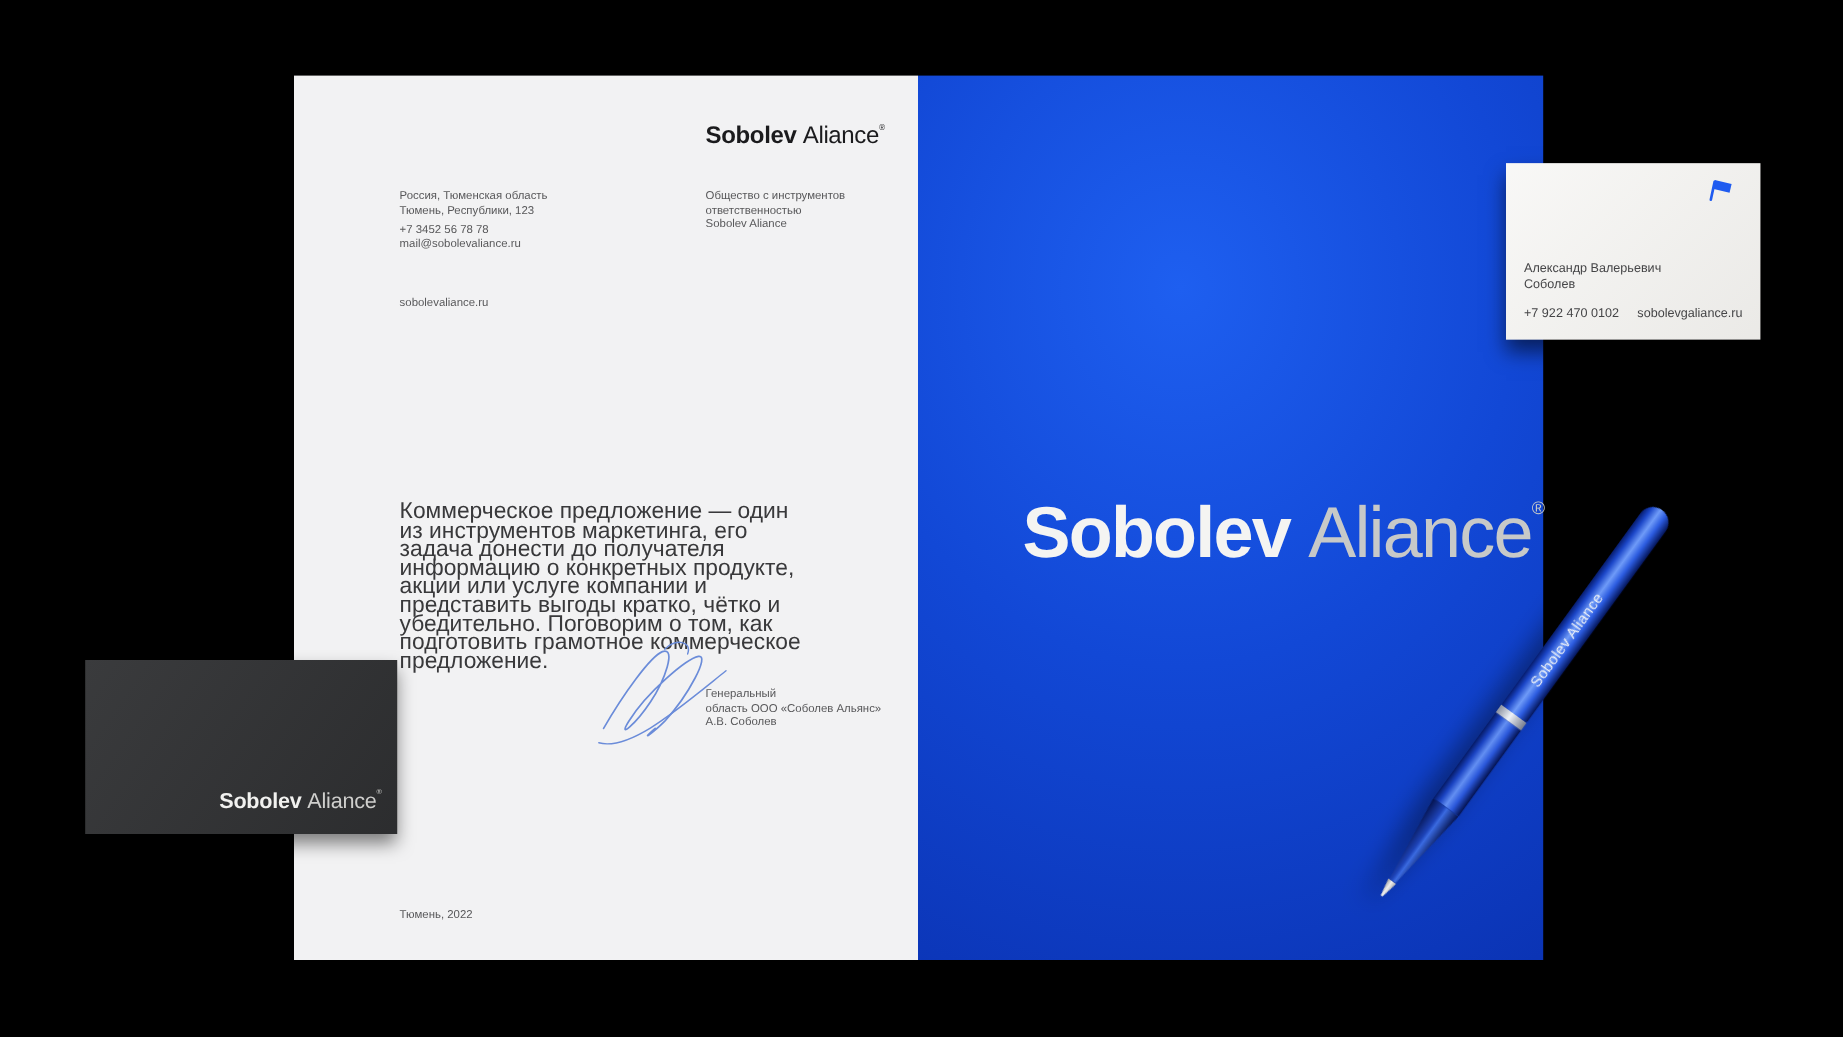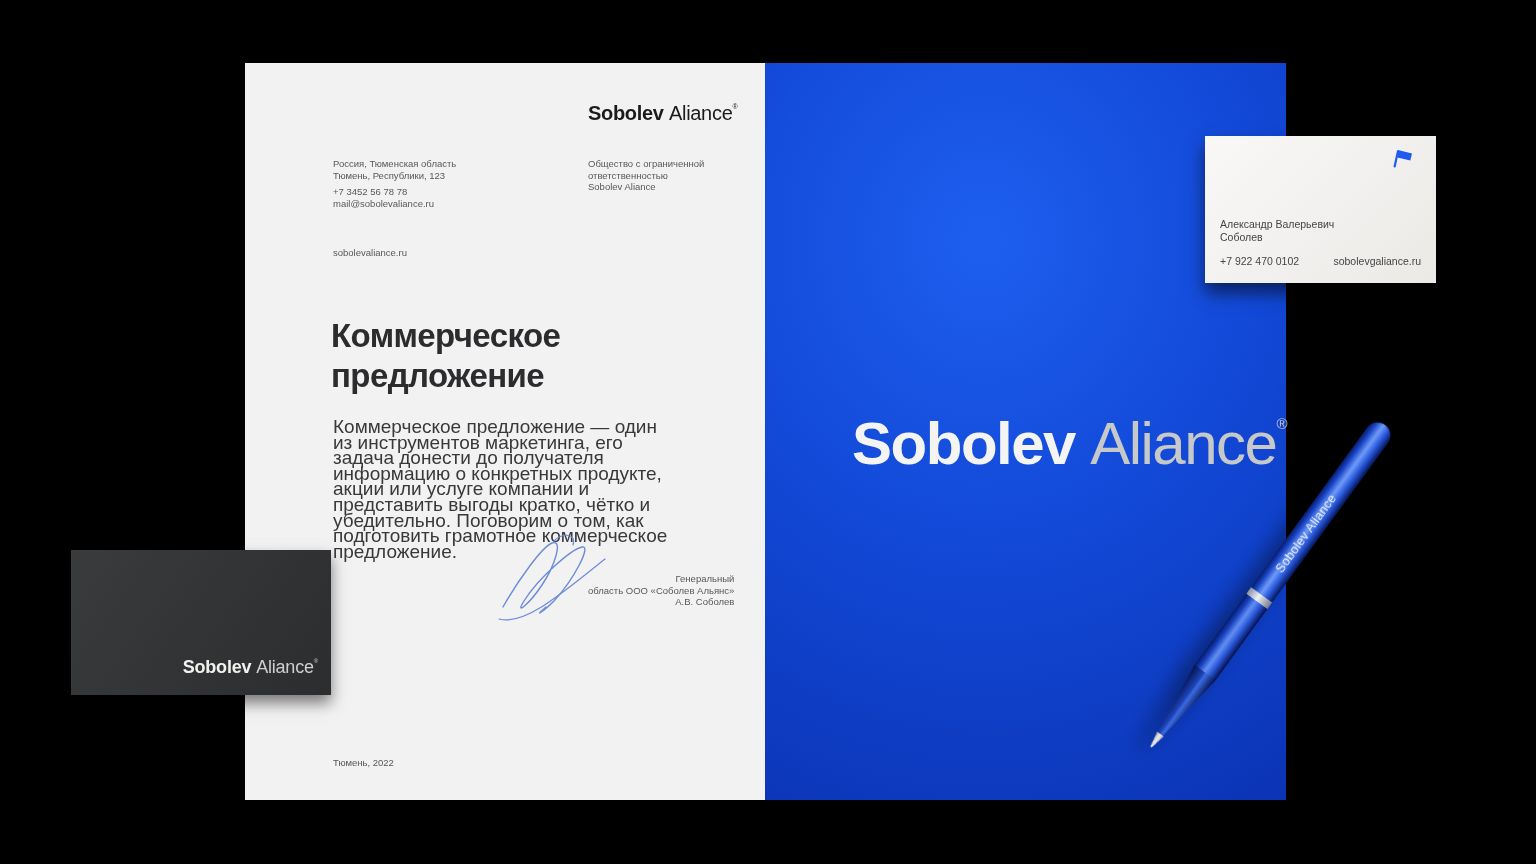--- a/index.html
+++ b/index.html
@@ -13,36 +13,36 @@
   .lh-logo sup{font-size:7px;vertical-align:top;position:relative;top:1px;}
   .small{font-size:9.5px;line-height:11.5px;color:#58585a;}
   .addr{position:absolute;left:88px;top:95px;}
   .contact{position:absolute;left:88px;top:123px;}
   .org{position:absolute;left:343px;top:95px;}
   .site{position:absolute;left:88px;top:184px;}
   .title{position:absolute;left:86px;top:253px;font-size:33px;line-height:40px;font-weight:600;
          letter-spacing:-0.6px;color:#2c2c2e;}
   .bodytxt{position:absolute;left:88px;top:356px;width:345px;font-size:19px;line-height:15.6px;color:#39393b;}
   .sig-svg{position:absolute;left:248px;top:466px;}
-  .signatory{position:absolute;left:343px;top:510px;text-align:right;}
+  .signatory{position:absolute;left:343px;top:510px;}
   .lh-footer{position:absolute;left:88px;top:678px;margin-top:16px;}
 
   
   .blue-panel{position:absolute;left:765px;top:63px;width:521px;height:737px;
     background:radial-gradient(120% 95% at 42% 24%, #1e5ff0 0%, #1248d6 45%, #0a31b0 100%);}
   .bp-logo{position:absolute;left:0;top:346px;width:100%;text-align:right;font-size:60px;
            letter-spacing:-1.5px;white-space:nowrap;}
   .bp-logo .b{font-weight:700;color:#f4f4f2;}
   .bp-logo .r{font-weight:400;color:#c7c9c8;}
   .bp-logo sup{font-size:15px;vertical-align:top;position:relative;top:6px;color:#c7c9c8;}
 
   
-  .biz-card{position:absolute;left:1205px;top:136px;width:212px;height:147px;background:#f2f1ee;
+  .biz-card{position:absolute;left:1255px;top:136px;width:212px;height:147px;background:#f2f1ee;
     background-image:linear-gradient(135deg, rgba(255,255,255,.5), rgba(0,0,0,.03));
-    box-shadow:0 10px 16px rgba(0,0,0,.55);padding-left:19px;}
+    box-shadow:0 10px 16px rgba(0,0,0,.55);}
   .biz-flag{position:absolute;right:22px;top:12px;}
   .biz-name{position:absolute;left:15px;top:82px;font-size:10.5px;line-height:12.5px;color:#454547;}
   .biz-row{position:absolute;left:15px;right:15px;top:119px;display:flex;justify-content:space-between;
            font-size:10.5px;color:#454547;}
 
   
   .dark-card{position:absolute;left:71px;top:550px;width:260px;height:145px;background:#323335;
     background-image:linear-gradient(125deg, rgba(255,255,255,.04), rgba(0,0,0,.12));
     box-shadow:0 8px 14px rgba(0,0,0,.5);}
   .dc-logo{position:absolute;right:13px;bottom:17px;font-size:18px;letter-spacing:-0.2px;white-space:nowrap;}
@@ -83,31 +83,27 @@
       <div>Россия, Тюменская область</div>
       <div>Тюмень, Республики, 123</div>
     </div>
 
     <div class="contact small">
       <div>+7 3452 56 78 78</div>
       <div>mail@sobolevaliance.ru</div>
     </div>
 
     <div class="org small">
-      <div>Общество с ограниченной</div>
+      <div>Общество с инструментов</div>
       <div>ответственностью</div>
       <div>Sobolev Aliance</div>
     </div>
 
     <div class="site small">sobolevaliance.ru</div>
 
-    <div class="title">
-      <div>Коммерческое</div>
-      <div>предложение</div>
-    </div>
 
     <div class="bodytxt">Коммерческое предложение — один из инструментов маркетинга, его задача донести до получателя информацию о конкретных продукте, акции или услуге компании и представить выгоды кратко, чётко и убедительно. Поговорим о том, как подготовить грамотное коммерческое предложение.</div>
 
     <svg class="sig-svg" width="120" height="100" viewBox="0 0 120 100" fill="none">
       <path d="M10 78 C 26 50 49 18 59 14 C 71 10 61 38 49 56 C 37 74 21 88 31 72 C 46 48 79 20 89 18 C 99 16 81 50 61 72 C 51 82 39 90 53 78" stroke="#6b8cd9" stroke-width="1.4" stroke-linecap="round"></path>
       <path d="M6 90 C 32 97 72 62 112 30" stroke="#6b8cd9" stroke-width="1.2" stroke-linecap="round"></path>
       <path d="M61 12 C 70 3 84 5 80 16" stroke="#6b8cd9" stroke-width="1.2" stroke-linecap="round"></path>
     </svg>
 
     <div class="signatory small">

